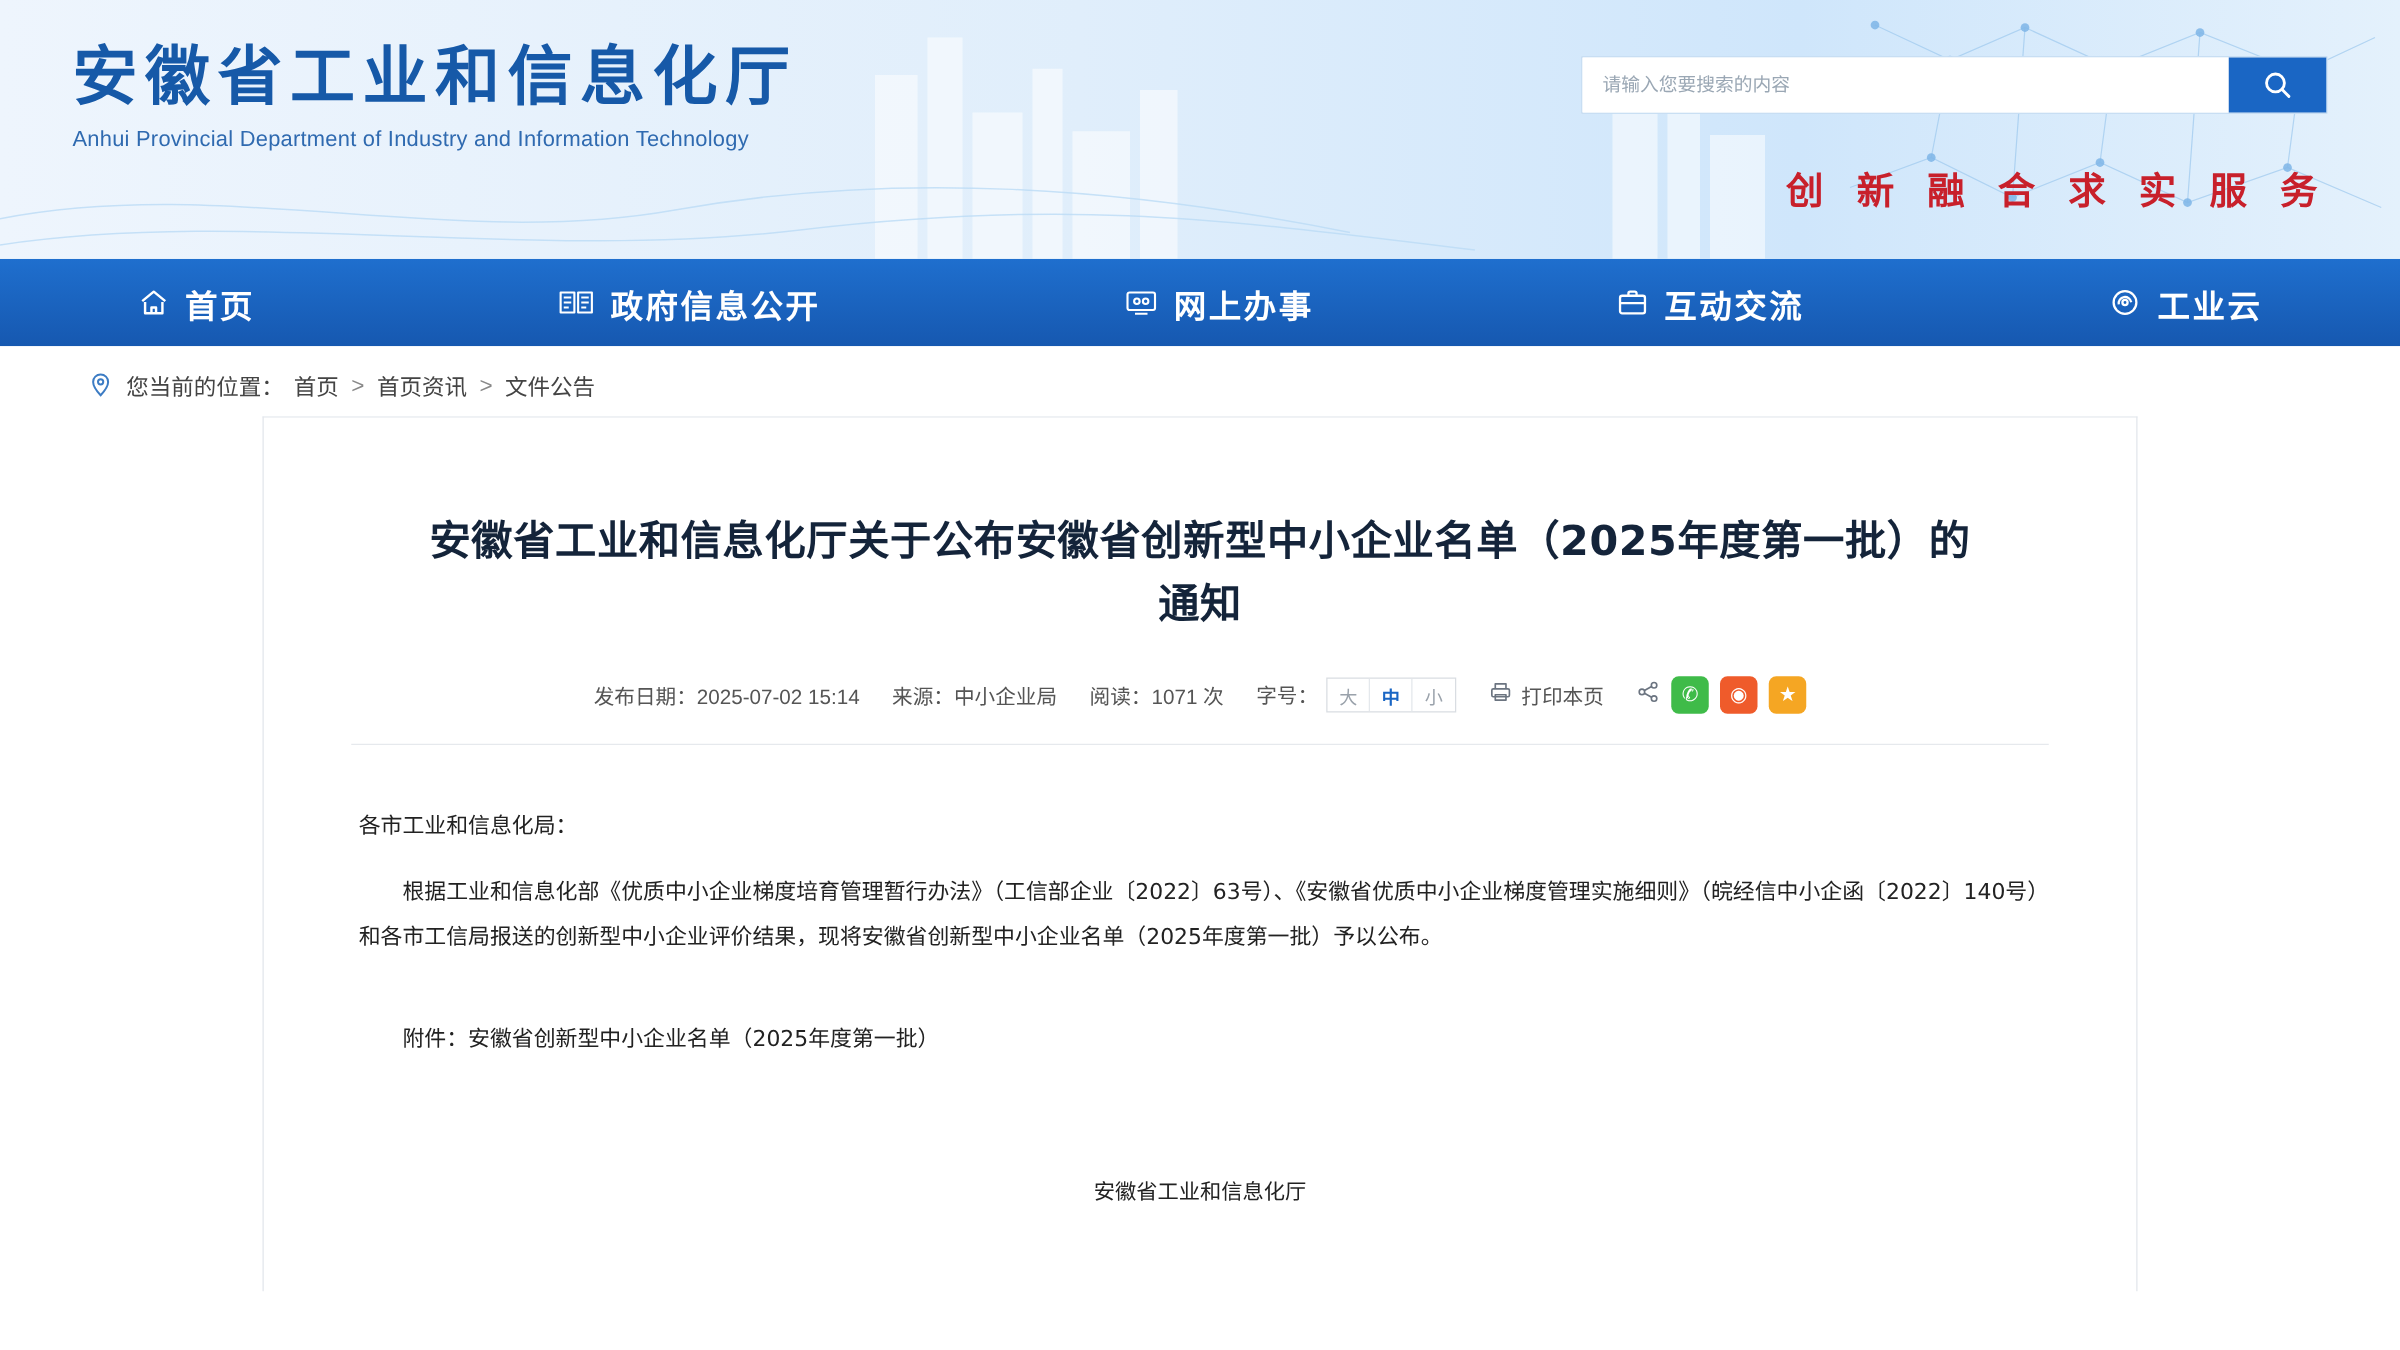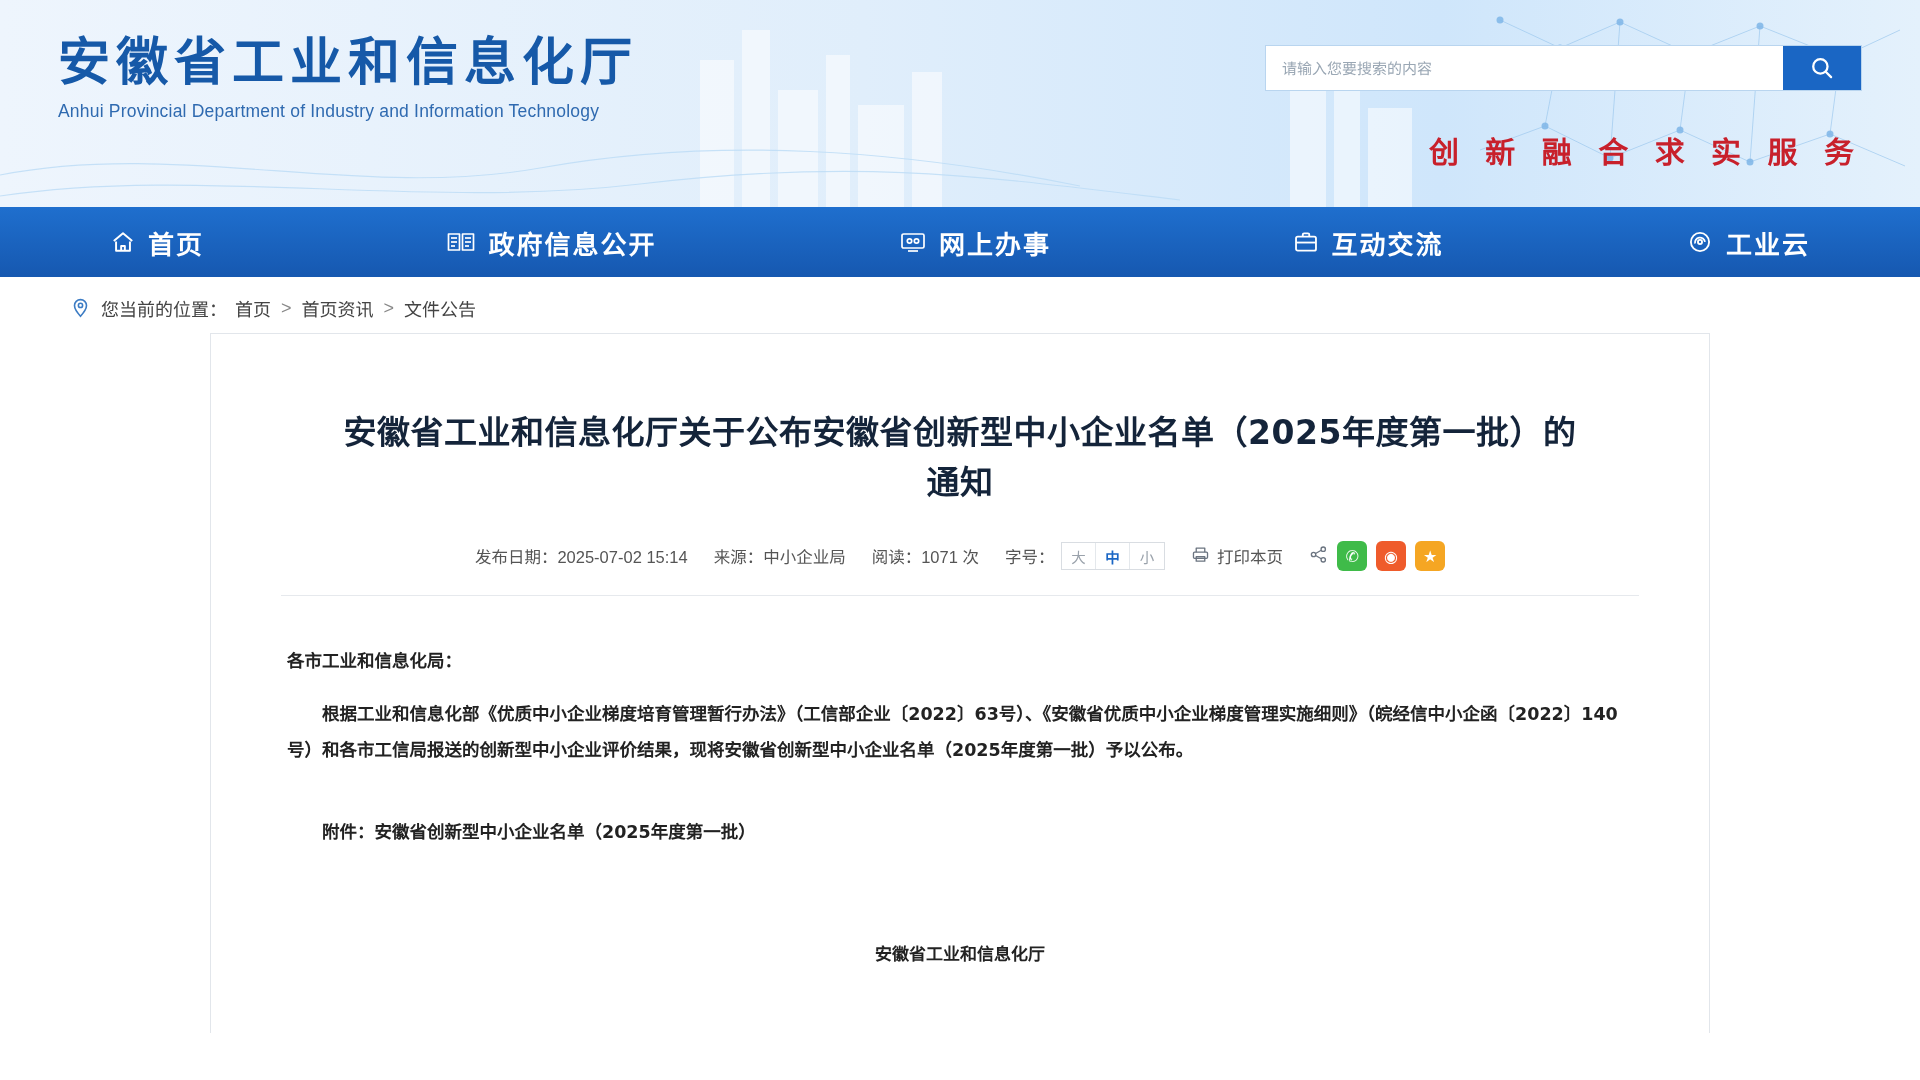--- a/index.html
+++ b/index.html
@@ -218,21 +218,20 @@
     height: 1px;
     background: #e6e9ed;
   }
 
   .body-text {
     padding: 30px 6px 0 6px;
     font-size: 17.5px;
     line-height: 2.05;
     color: #222;
     font-family: "DejaVu Sans", "Liberation Sans", sans-serif;
-    font-weight: bold;
   }
   .p-indent { text-indent: 2em; }
   .p-att { text-indent: 2em; margin-top: 46px; }
   .signature {
     margin-top: 86px;
     text-align: center;
     font-size: 17px;
     line-height: 2.1;
     color: #222;
   }

